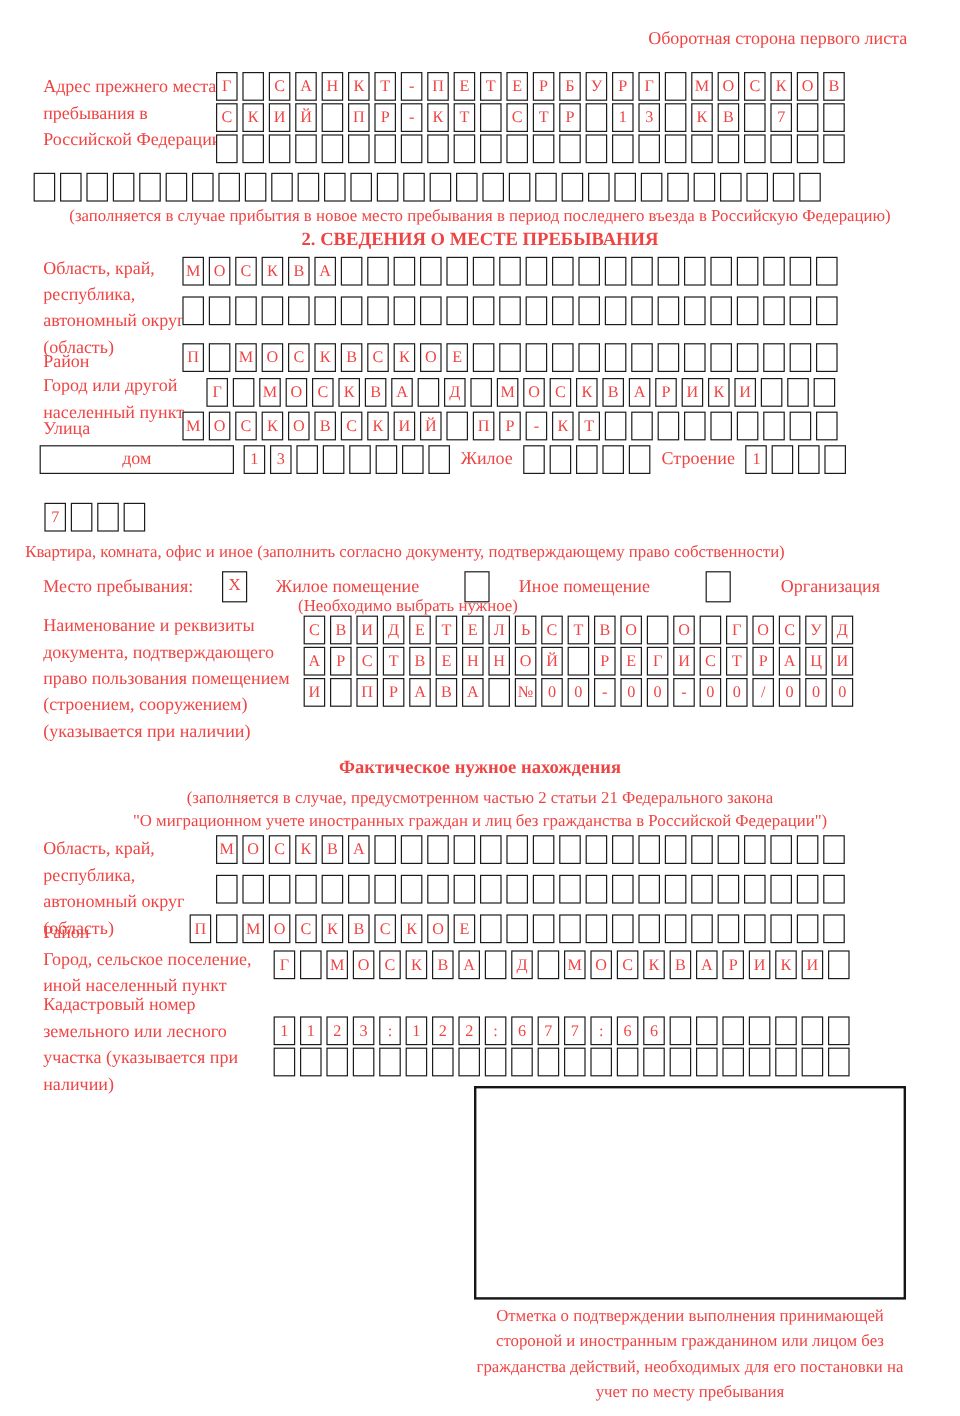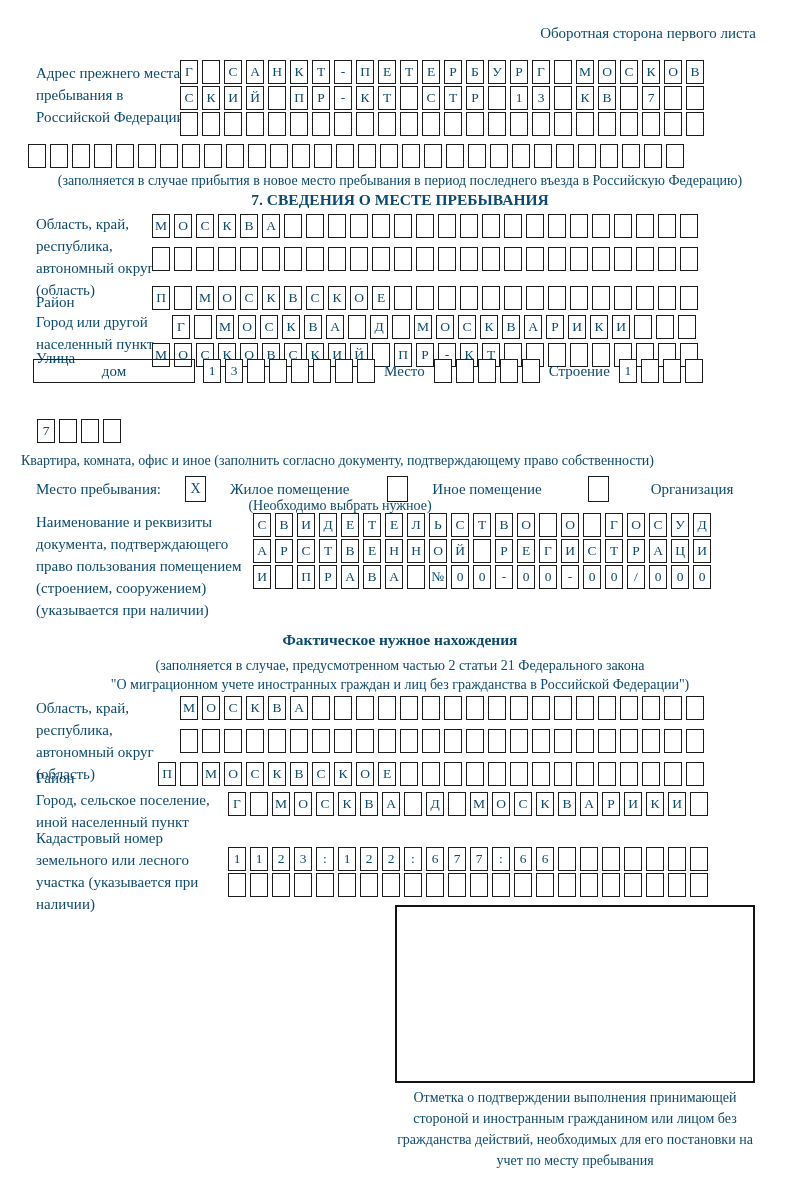--- a/index.html
+++ b/index.html
@@ -1,18 +1,18 @@
 <!DOCTYPE html>
 <html><head>
 <meta charset="utf-8">
 <style>
   html,body{margin:0;padding:0;background:#fff;}
   #page{
     position:relative;width:800px;height:1180px;background:#fff;
-    font-family:"Liberation Serif","DejaVu Serif",serif;color:#0c4a6e;overflow:hidden;
+    font-family:"Liberation Serif","DejaVu Serif",serif;color:#ef4444;overflow:hidden;
   }
   .abs{position:absolute;}
   .label{font-size:15px;line-height:22px;}
   .caption{font-size:14px;line-height:19px;}
   .title{font-size:15.5px;font-weight:bold;}
   .center{left:0;width:800px;text-align:center;}
   .boxrow{display:flex;gap:4px;}
   .grid{position:absolute;display:flex;flex-direction:column;gap:2px;}
   .gap9{gap:9px;}
   .box{
@@ -147,21 +147,21 @@
         <span class="box"></span>
         <span class="box"></span>
         <span class="box"></span>
         <span class="box"></span>
         <span class="box"></span>
         <span class="box"></span>
       </div>
   </div>
   <div class="abs caption center" style="top:171px;">(заполняется в случае прибытия в новое место пребывания в период последнего въезда в Российскую Федерацию)</div>
 
-  <div class="abs title center" style="top:191px;">7. СВЕДЕНИЯ О МЕСТЕ ПРЕБЫВАНИЯ</div>
+  <div class="abs title center" style="top:191px;">2. СВЕДЕНИЯ О МЕСТЕ ПРЕБЫВАНИЯ</div>
 
   <div class="abs label" style="top:213px;left:36px;width:118px;">Область, край, республика, автономный округ (область)</div>
   <div class="grid gap9" style="top:214px;left:152px;">
     <div class="boxrow">
         <span class="box">М</span>
         <span class="box">О</span>
         <span class="box">С</span>
         <span class="box">К</span>
         <span class="box">В</span>
         <span class="box">А</span>
@@ -299,33 +299,33 @@
         <span class="box"></span>
         <span class="box"></span>
         <span class="box"></span>
         <span class="box"></span>
         <span class="box"></span>
         <span class="box"></span>
         <span class="box"></span>
       </div>
   </div>
 
-  <div class="abs inline-row" style="top:359px;left:33px;">
+  <div class="abs inline-row" style="top:371px;left:33px;">
     <div class="bigbox" style="width:160px;">дом</div>
     <div class="boxrow" style="margin-left:4px;">
         <span class="box">1</span>
         <span class="box">3</span>
         <span class="box"></span>
         <span class="box"></span>
         <span class="box"></span>
         <span class="box"></span>
         <span class="box"></span>
         <span class="box"></span>
       </div>
-    <div class="inline-label">Место</div>
+    <div class="inline-label">Жилое</div>
     <div class="boxrow">
         <span class="box"></span>
         <span class="box"></span>
         <span class="box"></span>
         <span class="box"></span>
         <span class="box"></span>
       </div>
     <div class="inline-label">Строение</div>
     <div class="boxrow">
         <span class="box">1</span>

